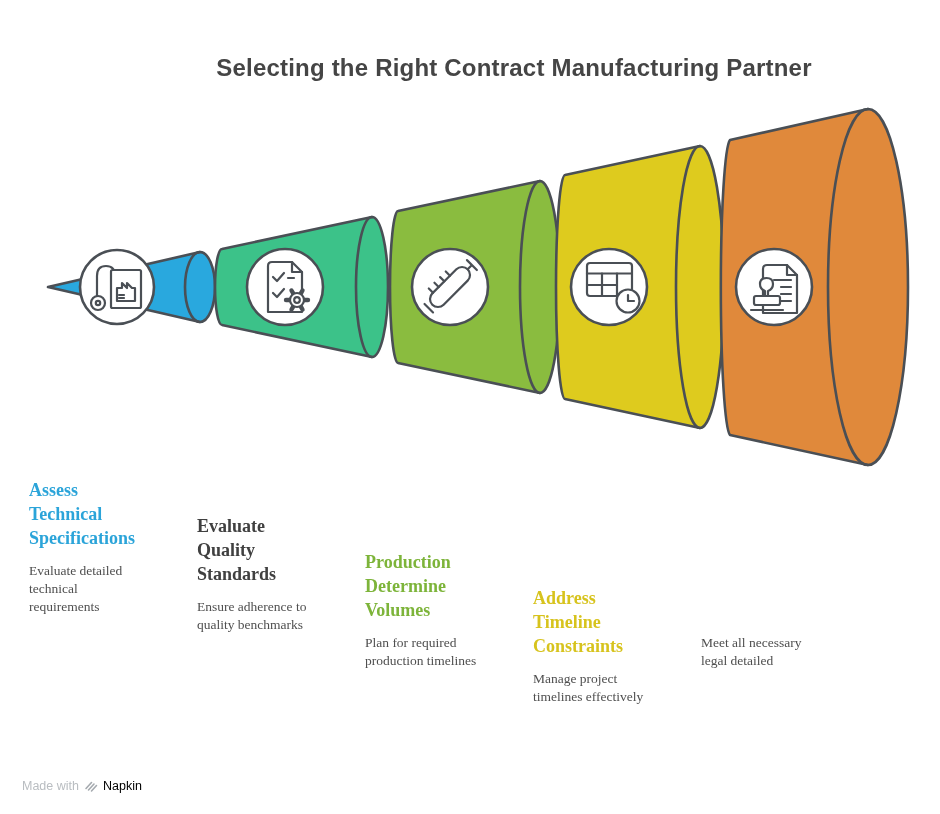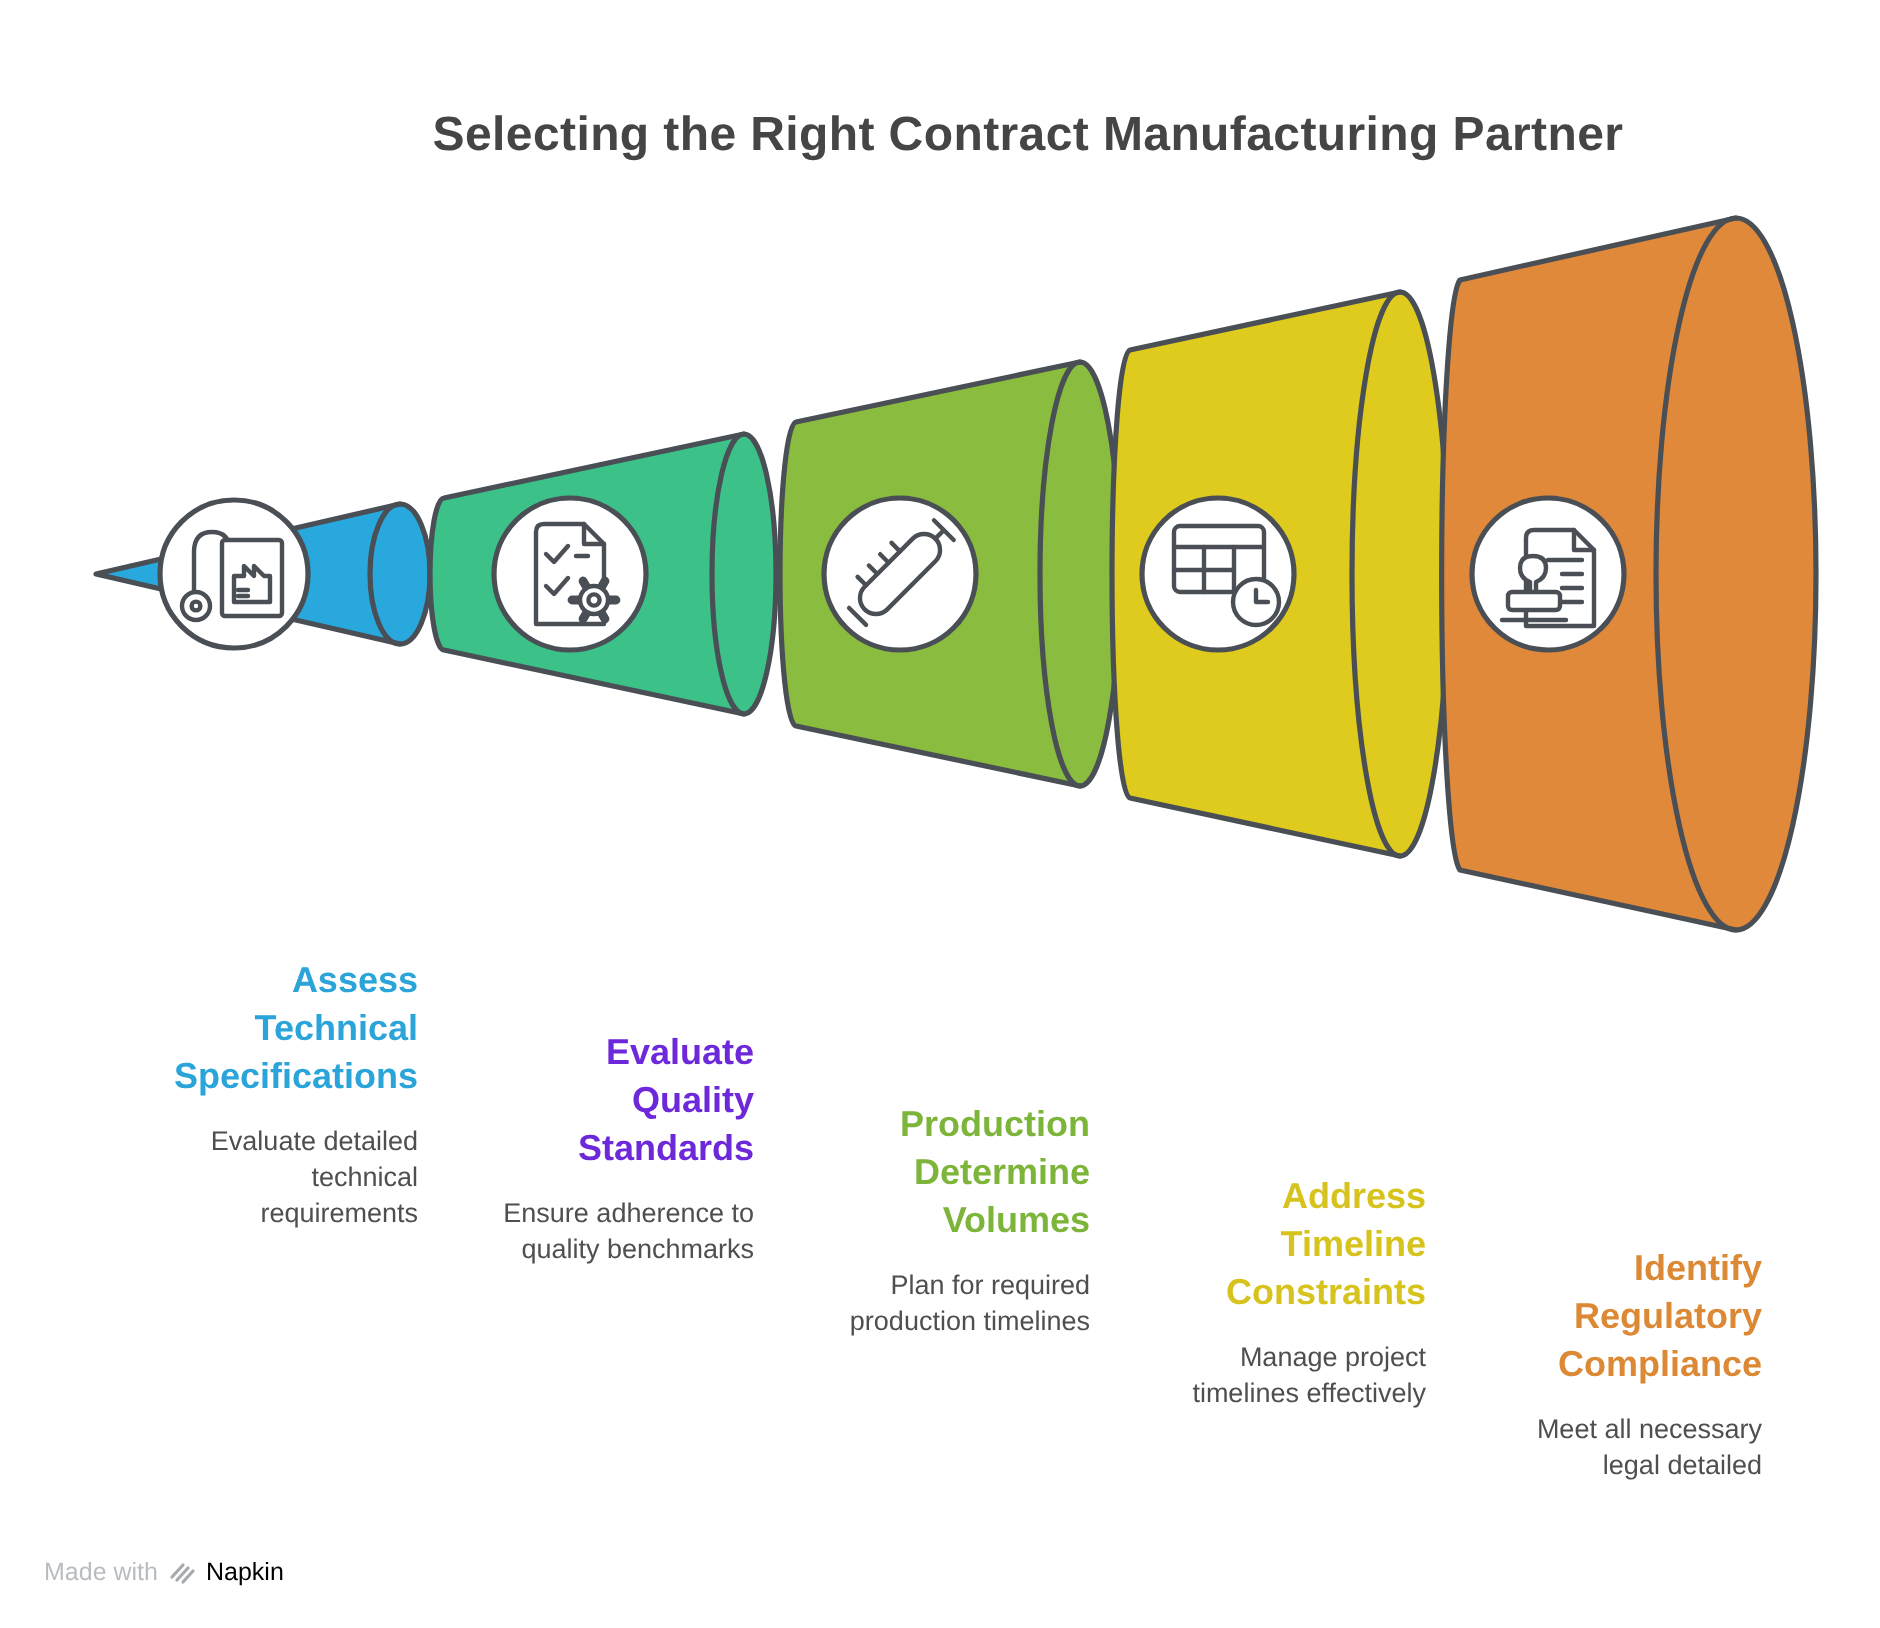--- a/index.html
+++ b/index.html
@@ -1,21 +1,21 @@
 <!DOCTYPE html>
 <html><head>
 <meta charset="utf-8">
 <style>
   html,body{margin:0;padding:0;background:#ffffff;width:940px;height:814px;overflow:hidden;
             font-family:"Liberation Sans", sans-serif;}
   .page{position:relative;width:940px;height:814px;background:#fff;}
   .title{position:absolute;left:0;top:54px;width:940px;text-align:center;
          font-size:24px;font-weight:700;color:#454545;letter-spacing:.2px;padding-left:44px;}
   .funnel-svg{position:absolute;left:0;top:0;}
-  .stage-label{position:absolute;width:180px;text-align:right;}
+  .stage-label{position:absolute;width:180px;text-align:left;font-family:Liberation Serif, serif;}
   .stage-heading{font-size:18px;font-weight:700;line-height:24px;}
   .stage-heading span{display:block;}
   .stage-desc{margin-top:12px;font-size:13.5px;line-height:18px;color:#4F4F4F;}
   .stage-desc span{display:block;}
   .footer{position:absolute;left:22px;top:779px;display:flex;align-items:flex-end;gap:5px;
           font-size:12.5px;color:#B9BDC1;}
   .footer .brand{color:#000000;}
   .napkin-logo{display:inline-block;}
 </style>
 </head>
@@ -132,21 +132,21 @@
       <span>Specifications</span>
     </div>
     <div class="stage-desc">
       <span>Evaluate detailed</span>
       <span>technical</span>
       <span>requirements</span>
     </div>
   </div>
 
   <div class="stage-label" style="left:197px;top:514px;">
-    <div class="stage-heading" style="color: #6d28d9;">
+    <div class="stage-heading" style="color: #404040;">
       <span>Evaluate</span>
       <span>Quality</span>
       <span>Standards</span>
     </div>
     <div class="stage-desc">
       <span>Ensure adherence to</span>
       <span>quality benchmarks</span>
     </div>
   </div>
 
@@ -168,25 +168,20 @@
       <span>Timeline</span>
       <span>Constraints</span>
     </div>
     <div class="stage-desc">
       <span>Manage project</span>
       <span>timelines effectively</span>
     </div>
   </div>
 
   <div class="stage-label" style="left:701px;top:622px;">
-    <div class="stage-heading" style="color: rgb(220, 137, 54);">
-      <span>Identify</span>
-      <span>Regulatory</span>
-      <span>Compliance</span>
-    </div>
     <div class="stage-desc">
       <span>Meet all necessary</span>
       <span>legal detailed</span>
     </div>
   </div>
 
   <div class="footer">
     <span>Made with</span>
     <svg class="napkin-logo" width="14" height="14" viewBox="0 0 14 14">
       <g stroke="#A6ABB0" stroke-width="1.6" stroke-linecap="round" fill="none">

